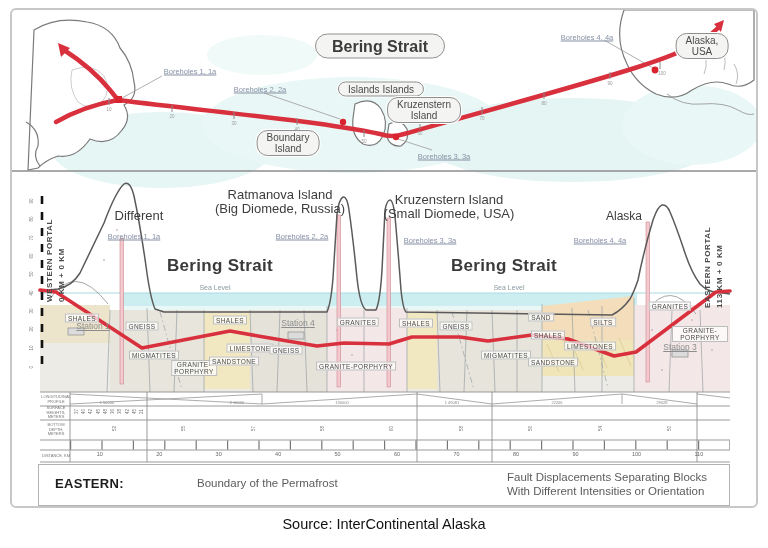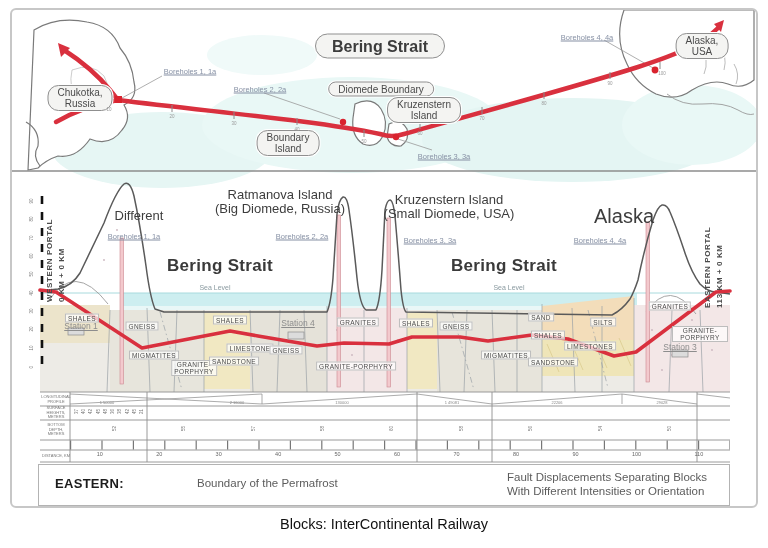--- a/index.html
+++ b/index.html
@@ -199,23 +199,21 @@
     </g>
     <line x1="58" y1="435" x2="718" y2="435" stroke="#777" stroke-width="9" stroke-dasharray="1.2 30.2"></line>
 
     <g fill="none" stroke="#8a8a8a">
       <path d="M104,487 q8,-7 16,-16 q14,-12 26,-2 q9,8 14,15" stroke-width="1.6"></path>
       <path d="M386,488 L462,465" stroke-width="1.8" stroke-dasharray="9 4 2 4"></path>
     </g>
   </svg>
 
   <div class="pill big" style="left:368px;top:36px" data-bind="map.title">Bering Strait</div>
-  <div class="pill" style="left:68px;top:88px" data-bind="map.pills.0.text">Chukotka,
-Russia</div>
-  <div class="pill" style="left:369px;top:79px" data-bind="map.pills.1.text">Diomede Boundary</div>
+  <div class="pill" style="left:369px;top:79px" data-bind="map.pills.1.text">Islands Islands</div>
   <div class="pill" style="left:276px;top:133px" data-bind="map.pills.2.text">Boundary
 Island</div>
   <div class="pill" style="left:412px;top:100px" data-bind="map.pills.3.text">Kruzenstern
 Island</div>
   <div class="pill" style="left:690px;top:36px" data-bind="map.pills.4.text">Alaska,
 USA</div>
   <span class="bh" style="left:178px;top:61px" data-bind="map.boreholes.0">Boreholes 1, 1a</span>
   <span class="bh" style="left:248px;top:79px" data-bind="map.boreholes.1">Boreholes 2, 2a</span>
   <span class="bh" style="left:432px;top:146px" data-bind="map.boreholes.2">Boreholes 3, 3a</span>
   <span class="bh" style="left:575px;top:27px" data-bind="map.boreholes.3">Boreholes 4, 4a</span>
@@ -245,30 +243,30 @@
   <span class="vtext" style="left:33px;top:196px;height:96px" data-bind="section.western_portal">WESTERN PORTAL</span>
   <span class="vtext" style="left:45px;top:210px;height:82px" data-bind="section.western_km">0 KM + 0 KM</span>
   <span class="vtext" style="left:691px;top:200px;height:98px" data-bind="section.eastern_portal">EASTERN PORTAL</span>
   <span class="vtext" style="left:703px;top:212px;height:86px" data-bind="section.eastern_km">113 KM + 0 KM</span>
 
   <div class="region" style="left:127px;top:206px" data-bind="section.regions.0">Different</div>
   <div class="region" style="left:268px;top:192px" data-bind="section.regions.1">Ratmanova Island
 (Big Diomede, Russia)</div>
   <div class="region" style="left:437px;top:197px" data-bind="section.regions.2">Kruzenstern Island
 (Small Diomede, USA)</div>
-  <div class="region" style="left:612px;top:206px;font-size:20px" data-bind="section.regions.3">Alaska</div>
+  <div class="region" style="left:612px;top:206px;font-size:12px" data-bind="section.regions.3">Alaska</div>
   <span class="strait" style="left:208px;top:256px" data-bind="section.strait_label">Bering Strait</span>
   <span class="strait" style="left:492px;top:256px" data-bind="section.strait_label">Bering Strait</span>
   <span class="sealevel" style="left:203px;top:277px" data-bind="section.sea_level">Sea Level</span>
   <span class="sealevel" style="left:497px;top:277px" data-bind="section.sea_level">Sea Level</span>
   <span class="bh" style="left:122px;top:226px" data-bind="section.boreholes.0">Boreholes 1, 1a</span>
   <span class="bh" style="left:290px;top:226px" data-bind="section.boreholes.1">Boreholes 2, 2a</span>
   <span class="bh" style="left:418px;top:230px" data-bind="section.boreholes.2">Boreholes 3, 3a</span>
   <span class="bh" style="left:588px;top:230px" data-bind="section.boreholes.3">Boreholes 4, 4a</span>
-  <span class="station" style="left:69px;top:316px" data-bind="section.stations.0">Station 1</span>
+  <span class="station" style="left:81px;top:316px" data-bind="section.stations.0">Station 1</span>
   <span class="station" style="left:286px;top:313px" data-bind="section.stations.1">Station 4</span>
   <span class="station" style="left:668px;top:337px" data-bind="section.stations.2">Station 3</span>
 
   <span class="geo" style="left:70px;top:308px" data-bind="section.geology.0">SHALES</span>
   <span class="geo" style="left:130px;top:316px" data-bind="section.geology.1">GNEISS</span>
   <span class="geo" style="left:142px;top:345px" data-bind="section.geology.2">MIGMATITES</span>
   <span class="geo" style="left:182px;top:358px" data-bind="section.geology.3">GRANITE-
 PORPHYRY</span>
   <span class="geo" style="left:218px;top:310px" data-bind="section.geology.4">SHALES</span>
   <span class="geo" style="left:222px;top:351px" data-bind="section.geology.5">SANDSTONE</span>
@@ -340,13 +338,13 @@
     </div>
 
   <div class="legend">
     <span class="legtitle" data-bind="legend.title">EASTERN:</span>
     <span class="legtext" style="left:158px;top:12px" data-bind="legend.permafrost">Boundary of the Permafrost</span>
     <span class="legtext" style="left:468px;top:5px;line-height:14px" data-bind="legend.faults">Fault Displacements Separating Blocks
 With Different Intensities or Orientation</span>
   </div>
 </div>
 
-<div class="caption" data-bind="caption">Blocks: InterContinental Railway</div>
+<div class="caption" data-bind="caption">Source: InterContinental Alaska</div>
 
 </body></html>

